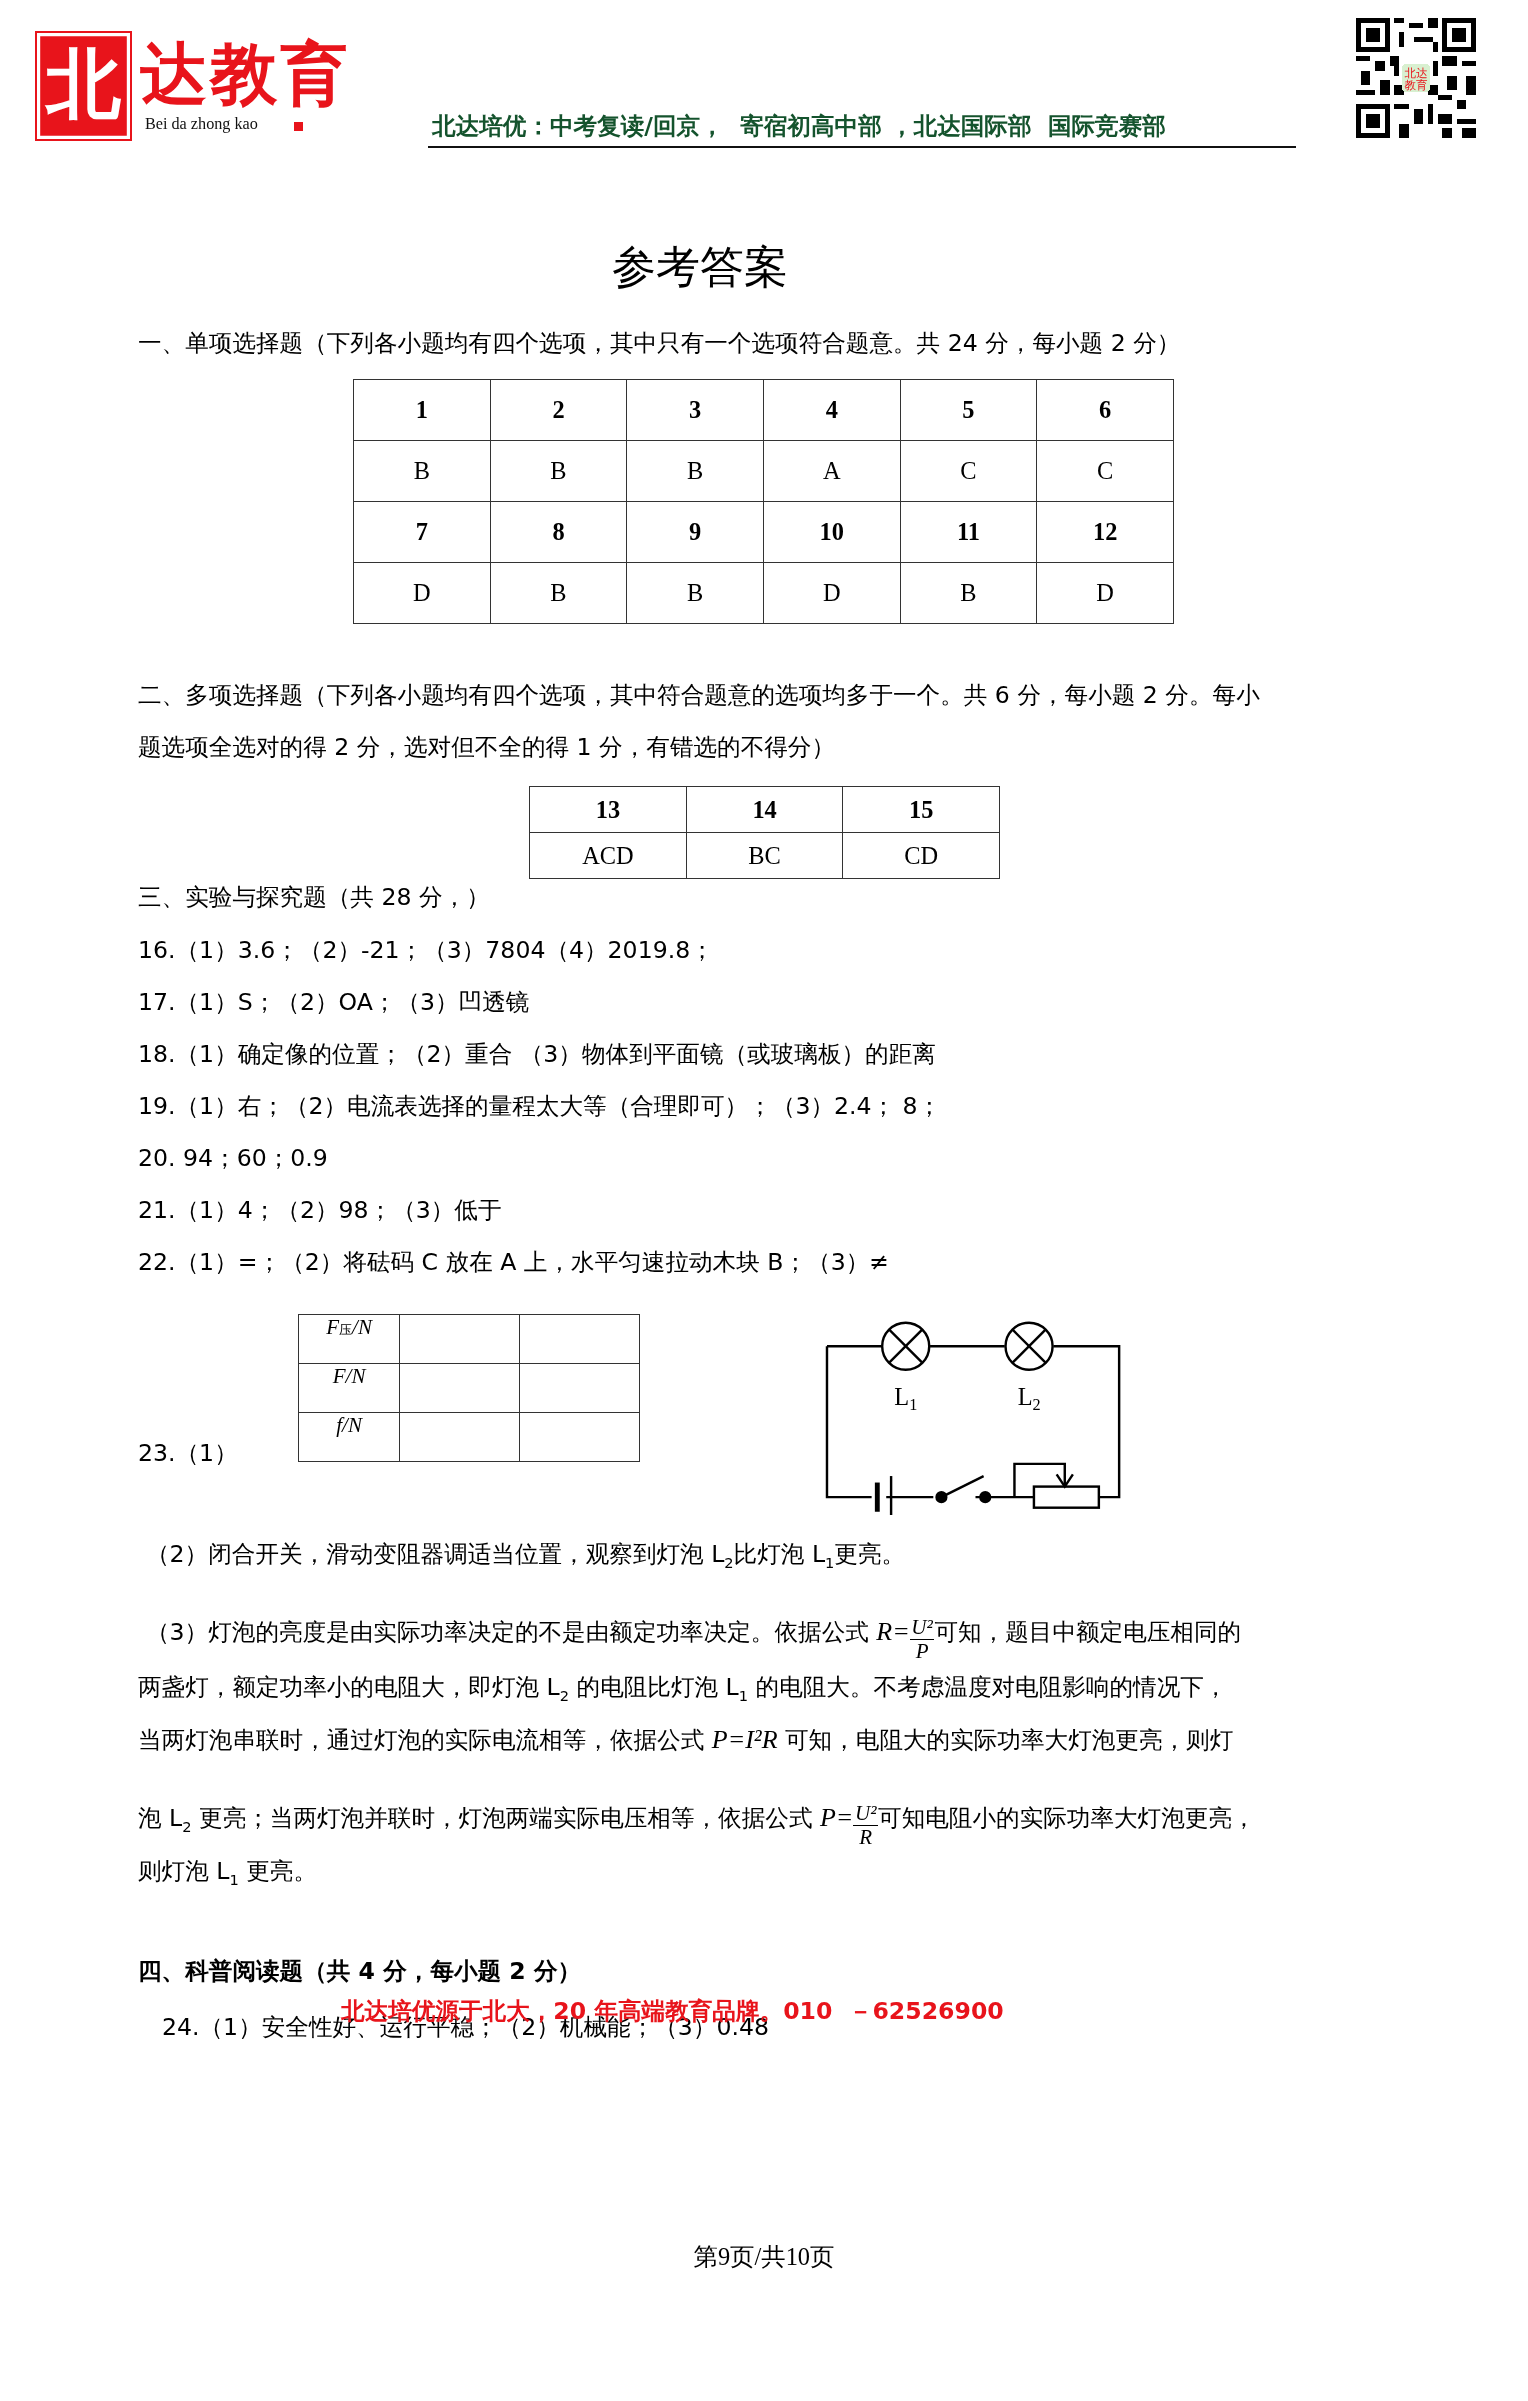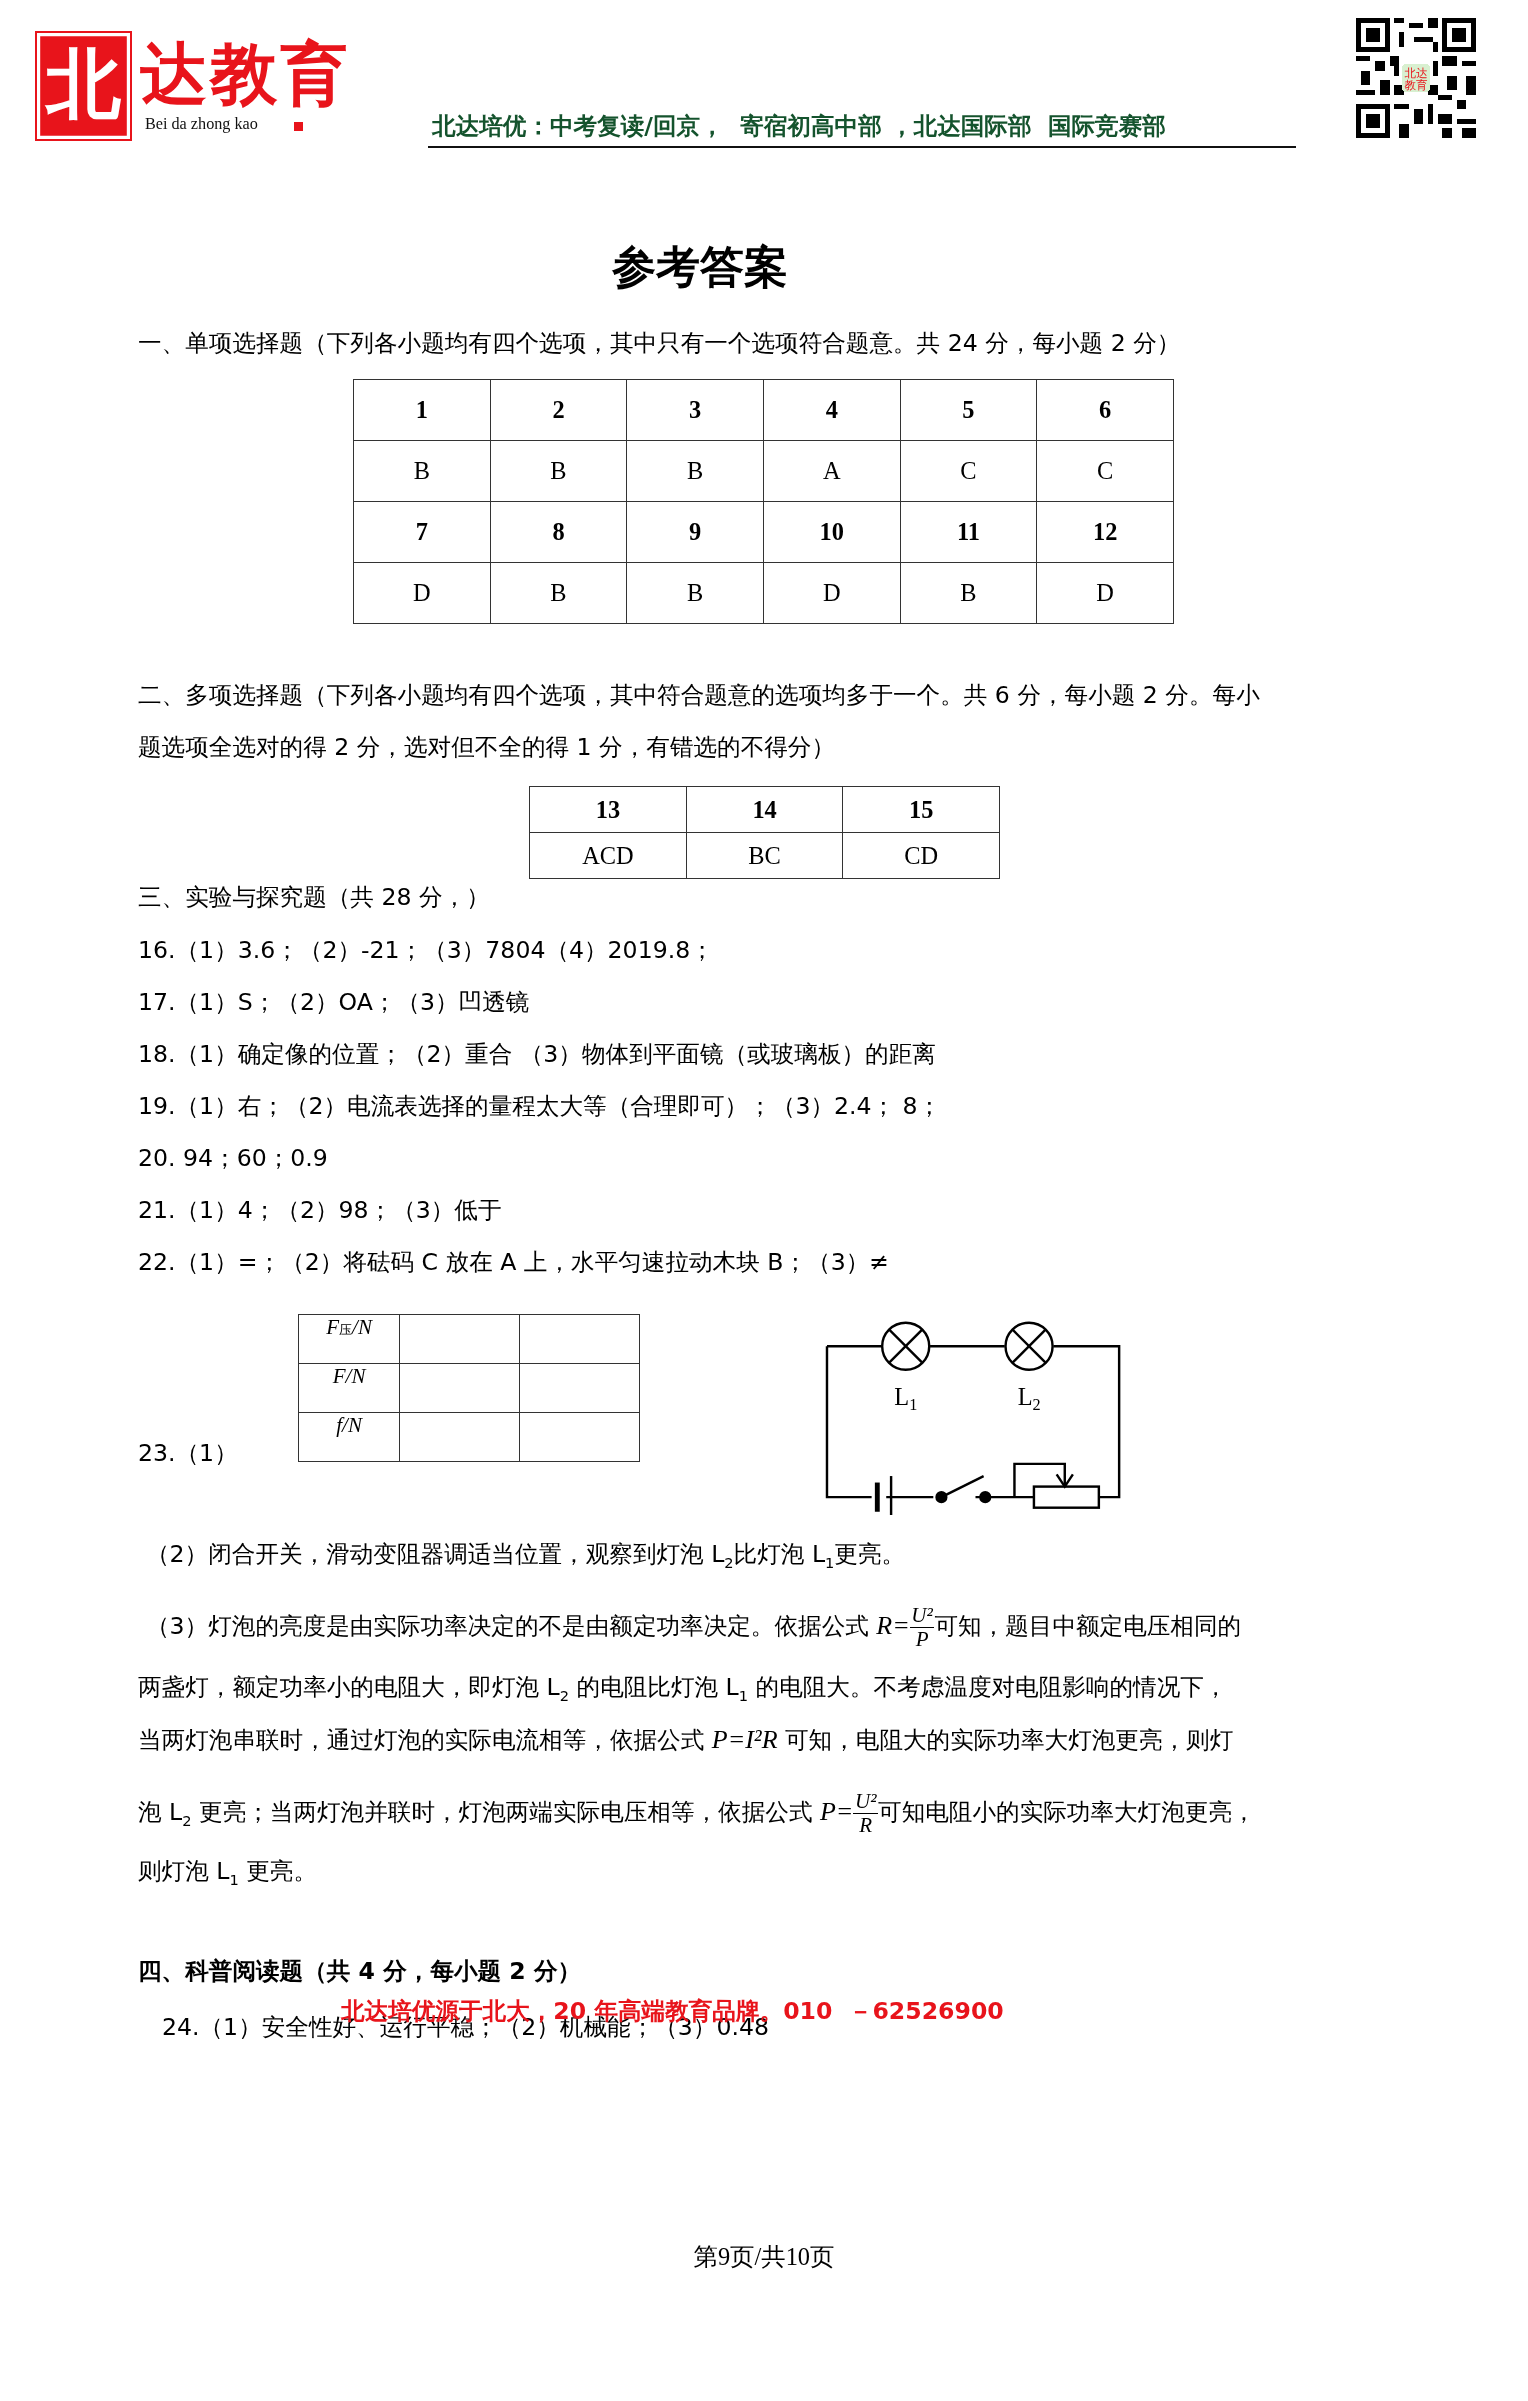--- a/index.html
+++ b/index.html
@@ -14,37 +14,37 @@
   .logo-name { left: 140px; top: 29px; color: #e8141b; font-family: "DejaVu Serif", serif; font-weight: bold;
                font-size: 67px; line-height: 89px; letter-spacing: 3.2px; }
   .logo-sub { left: 145px; top: 115px; font-size: 16.2px; color: #111; }
   .logo-dot { left: 294px; top: 122px; width: 9px; height: 9px; background: #e8141b; }
   .tagline { left: 432px; top: 110px; color: #14532d; font-family: "DejaVu Sans", sans-serif;
              font-weight: bold; font-size: 23.6px; line-height: 32.5px; white-space: pre; }
   .header-rule { left: 428px; top: 146px; width: 868px; height: 2.4px; background: #111; }
   .qr { left: 1355px; top: 18px; width: 122px; height: 120px; }
   
   .title { left: 0; width: 1400px; top: 240px; text-align: center; font-family: "DejaVu Sans", sans-serif;
-           font-size: 44px; line-height: 54px; font-weight: bold; }
+           font-size: 44px; line-height: 54px; }
   .line { left: 138px; font-family: "DejaVu Sans", sans-serif; font-size: 23.6px; line-height: 32.5px; white-space: nowrap; }
   .ital { font-family: "Liberation Serif", serif; font-style: italic; font-size: 26px; }
   .bold { font-weight: bold; }
   table.grid { position: absolute; border-collapse: collapse; }
   table.grid td { border: 1.6px solid #333; text-align: center; font-family: "Liberation Serif", serif; padding: 0; }
   .t1 { left: 353px; top: 379px; width: 821px; }
   .t1 td { width: 136px; height: 60px; font-size: 24.4px; }
   .t2 { left: 529px; top: 786px; width: 471px; }
   .t2 td { width: 157px; height: 45px; font-size: 24.4px; }
   .t3 { left: 298px; top: 1314px; width: 342px; border-radius: 6px; }
   .t3 td { height: 48px; font-family: "DejaVu Sans", sans-serif; font-style: italic; font-size: 21px; vertical-align: top; padding-top: 4.9px; }
   .t3 td.c0 { width: 102px; }
   .t3 td.c1 { width: 122px; }
   .frac { display: inline-block; vertical-align: middle; text-align: center; font-family: "Liberation Serif", serif;
           font-style: italic; font-size: 21px; line-height: 23px; }
-  .frac .n { display: block; border-bottom: 1.6px solid #000; padding: 0 1.6px; }
+  .frac .n { display: block; border-bottom: 1.6px solid #000; padding: 0 1.6px; margin-top: 12px; }
   .frac .d { display: block; }
   sub, sup { font-size: 14.6px; }
   .watermark { left: 341px; top: 1995px; color: #e8141b; font-family: "DejaVu Sans", sans-serif; font-weight: bold;
                font-size: 23.6px; line-height: 32.5px; white-space: pre; }
   .footer { left: 0; width: 1528px; top: 2241px; text-align: center; font-family: "Liberation Serif", serif; font-size: 24.4px; }
 </style>
 </head>
 <body>
 
 <div class="abs logo-box">

